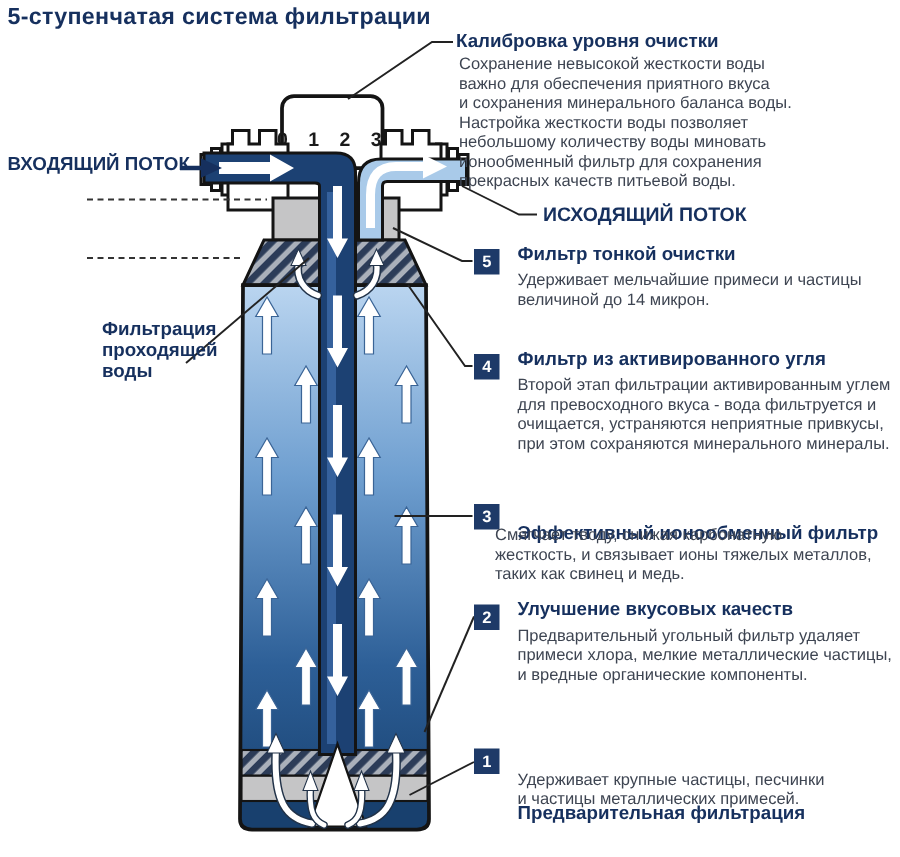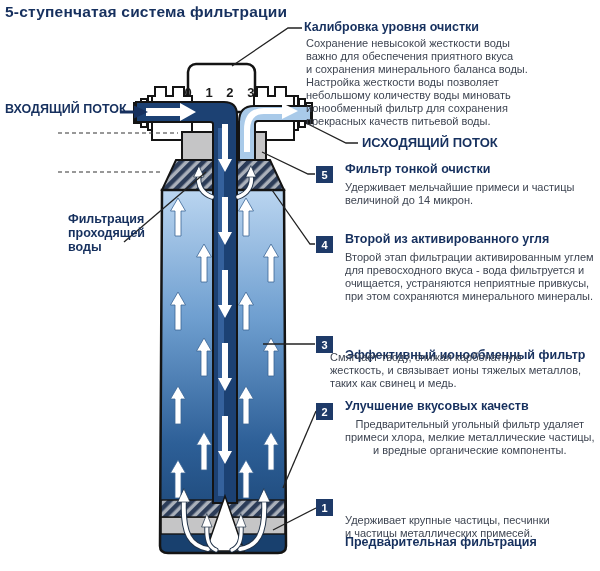--- a/index.html
+++ b/index.html
@@ -165,34 +165,34 @@
 небольшому количеству воды миновать
 ионообменный фильтр для сохранения
 прекрасных качеств питьевой воды.</div>
 
 <div class="abs badge" style="left:316px;top:166px;">5</div>
 <div class="abs stage-h" style="left:345px;top:162px;">Фильтр тонкой очистки</div>
 <div class="abs body-txt" style="left:345px;top:181px;">Удерживает мельчайшие примеси и частицы
 величиной до 14 микрон.</div>
 
 <div class="abs badge" style="left:316px;top:236px;">4</div>
-<div class="abs stage-h" style="left:345px;top:232px;">Второй из активированного угля</div>
+<div class="abs stage-h" style="left:345px;top:232px;">Фильтр из активированного угля</div>
 <div class="abs body-txt" style="left:345px;top:251px;">Второй этап фильтрации активированным углем
 для превосходного вкуса - вода фильтруется и
 очищается, устраняются неприятные привкусы,
 при этом сохраняются минерального минералы.</div>
 
 <div class="abs badge" style="left:316px;top:336px;">3</div>
 <div class="abs stage-h" style="left:345px;top:348px;">Эффективный ионообменный фильтр</div>
 <div class="abs body-txt" style="left:330px;top:351px;">Смягчает тводу, снижая карбонатную
 жесткость, и связывает ионы тяжелых металлов,
 таких как свинец и медь.</div>
 
 <div class="abs badge" style="left:316px;top:403px;">2</div>
 <div class="abs stage-h" style="left:345px;top:399px;">Улучшение вкусовых качеств</div>
-<div class="abs body-txt" style="left:345px;top:418px;text-align:center;">Предварительный угольный фильтр удаляет
+<div class="abs body-txt" style="left:345px;top:418px;">Предварительный угольный фильтр удаляет
 примеси хлора, мелкие металлические частицы,
 и вредные органические компоненты.</div>
 
 <div class="abs badge" style="left:316px;top:499px;">1</div>
 <div class="abs stage-h" style="left:345px;top:495px;margin-top:40px;">Предварительная фильтрация</div>
 <div class="abs body-txt" style="left:345px;top:514px;">Удерживает крупные частицы, песчинки
 и частицы металлических примесей.</div>
 
 </body></html>

